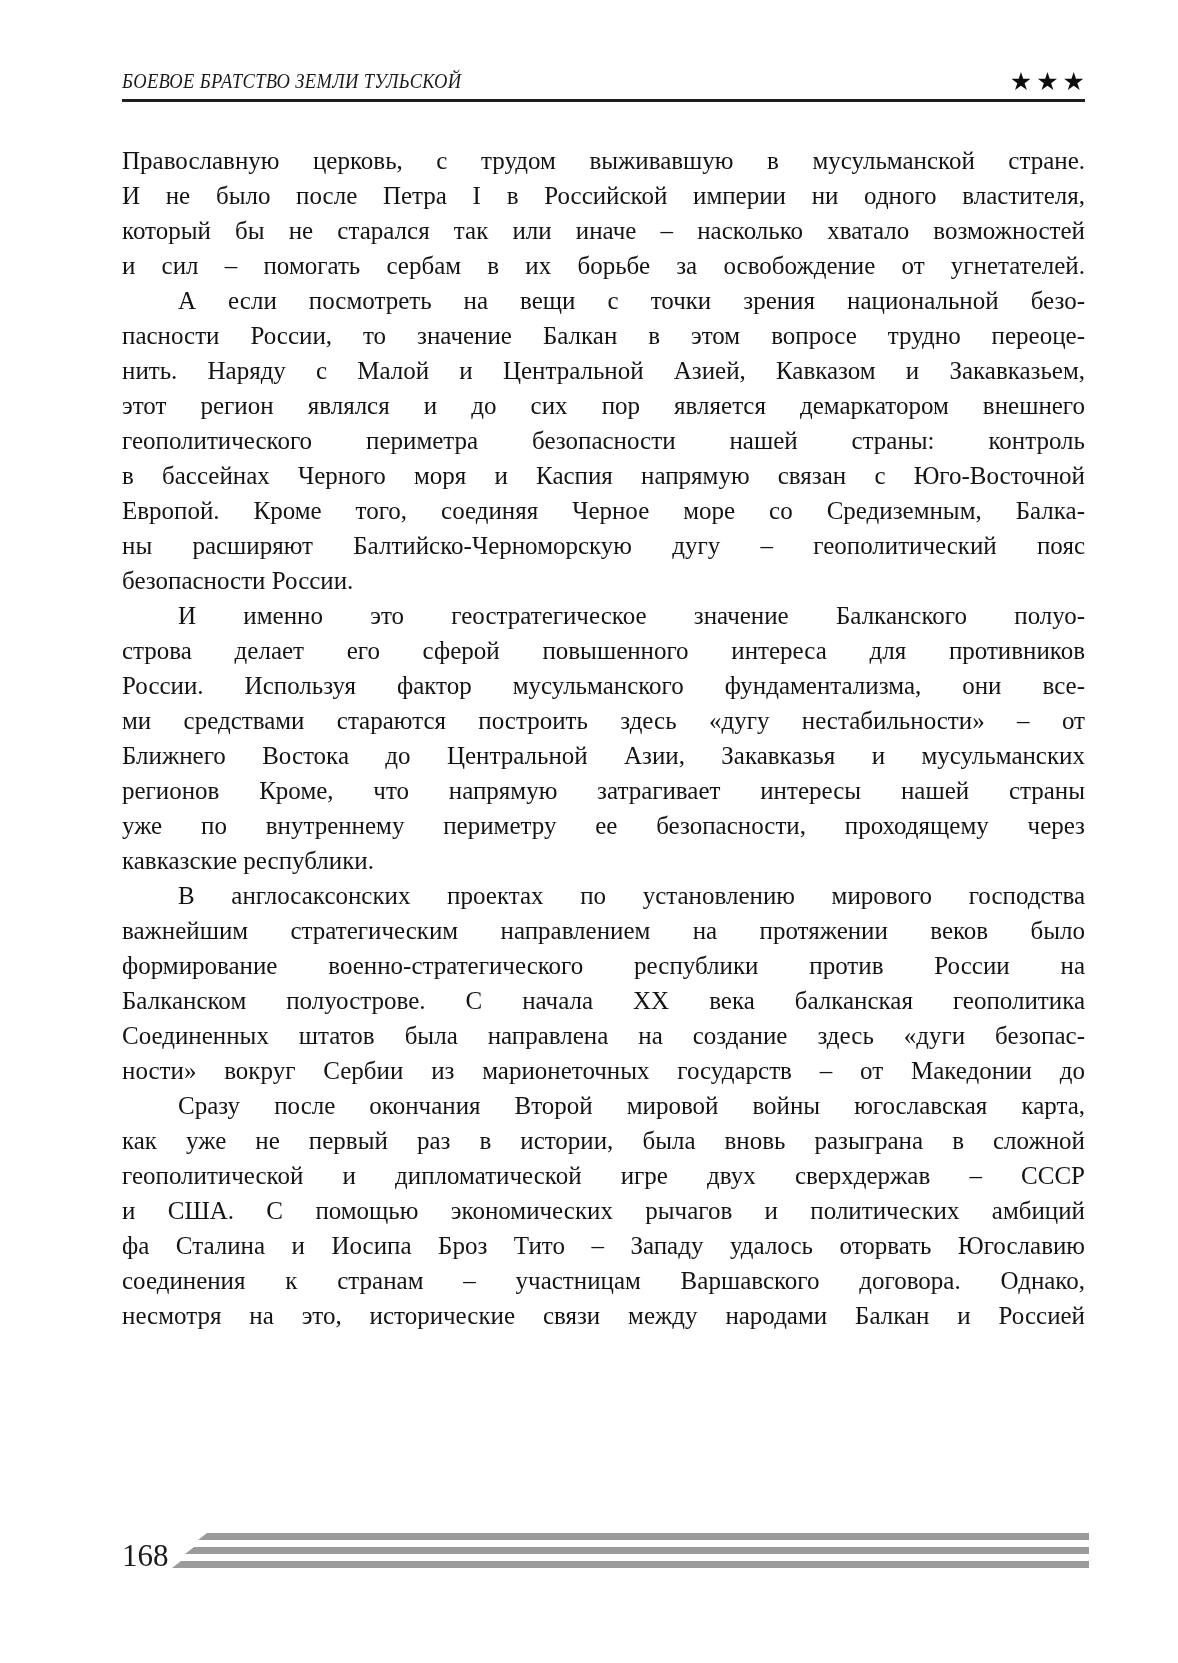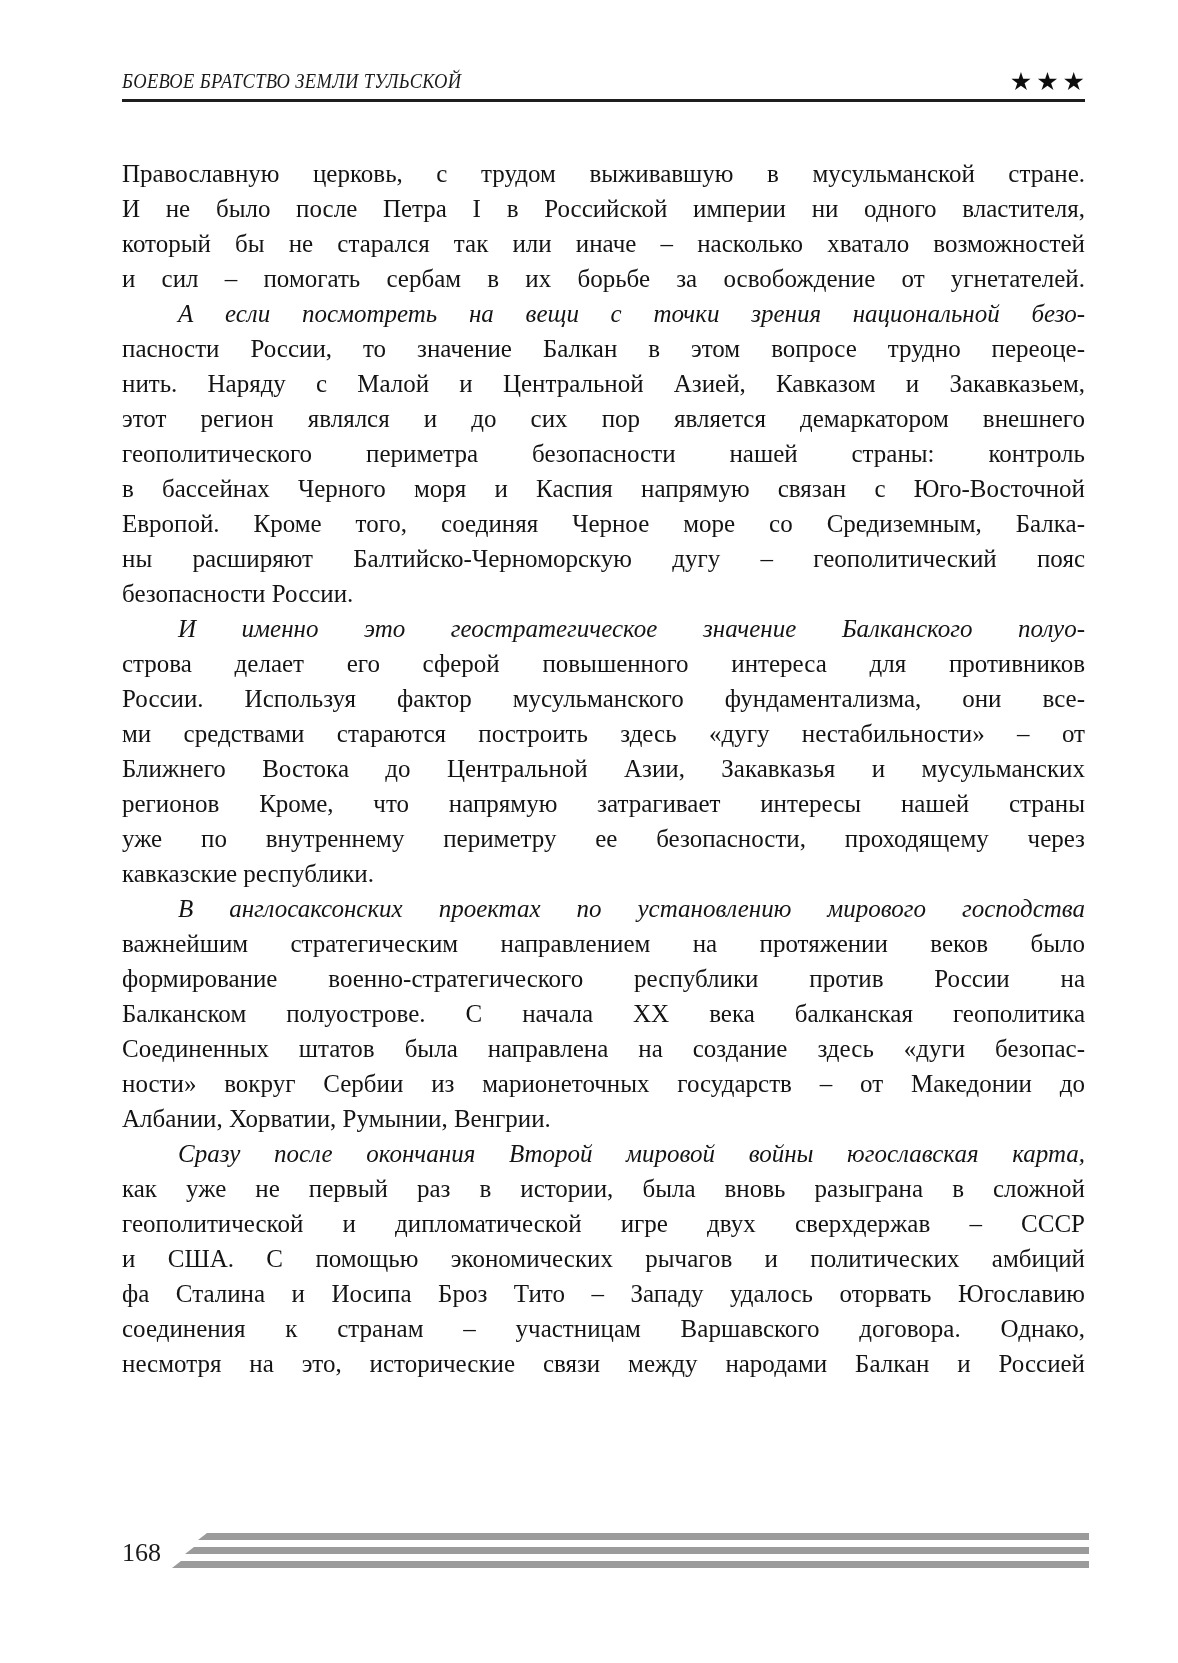--- a/index.html
+++ b/index.html
@@ -48,39 +48,39 @@
     top: 99px;
     height: 3px;
     background: #1e1e1e;
   }
 
   
   .body-text {
     position: absolute;
     left: 122px;
     width: 963px;
-    top: 156px;
+    top: 143px;
   }
   .line {
     font-size: 25px;
     line-height: 35px;
     height: 35px;
     text-align: justify;
     text-align-last: justify;
     white-space: nowrap0; 
   }
   .line.flush { text-align-last: left; }
-  .para.indent .line:first-child { text-indent: 56px; font-style: italic; }
+  .para.indent .line:first-child { text-indent: 56px; }
 
   
   .page-number {
     position: absolute;
     left: 122px;
     top: 1538px;
-    font-size: 26px;
+    font-size: 31px;
     color: #1a1a1a;
   }
   .stripe {
     position: absolute;
     height: 7px;
     background: #9b9b9b;
     clip-path: polygon(9px 0, 100% 0, 100% 100%, 0 100%);
   }
   .stripe.s1 { left: 198px; top: 1533px; width: 891px; }
   .stripe.s2 { left: 185px; top: 1547px; width: 904px; }
@@ -129,21 +129,20 @@
       <div class="line flush">кавказские республики.</div>
     </div>
 
     <div class="para indent">
       <div class="line">В англосаксонских проектах по установлению мирового господства</div>
       <div class="line">важнейшим стратегическим направлением на протяжении веков было</div>
       <div class="line">формирование военно-стратегического республики против России на</div>
       <div class="line">Балканском полуострове. С начала XX века балканская геополитика</div>
       <div class="line">Соединенных штатов была направлена на создание здесь «дуги безопас-</div>
       <div class="line">ности» вокруг Сербии из марионеточных государств – от Македонии до</div>
-      <div class="line flush">Албании, Хорватии, Румынии, Венгрии.</div>
     </div>
 
     <div class="para indent">
       <div class="line">Сразу после окончания Второй мировой войны югославская карта,</div>
       <div class="line">как уже не первый раз в истории, была вновь разыграна в сложной</div>
       <div class="line">геополитической и дипломатической игре двух сверхдержав – СССР</div>
       <div class="line">и США. С помощью экономических рычагов и политических амбиций</div>
       <div class="line">фа Сталина и Иосипа Броз Тито – Западу удалось оторвать Югославию</div>
       <div class="line">соединения к странам – участницам Варшавского договора. Однако,</div>
       <div class="line">несмотря на это, исторические связи между народами Балкан и Россией</div>

